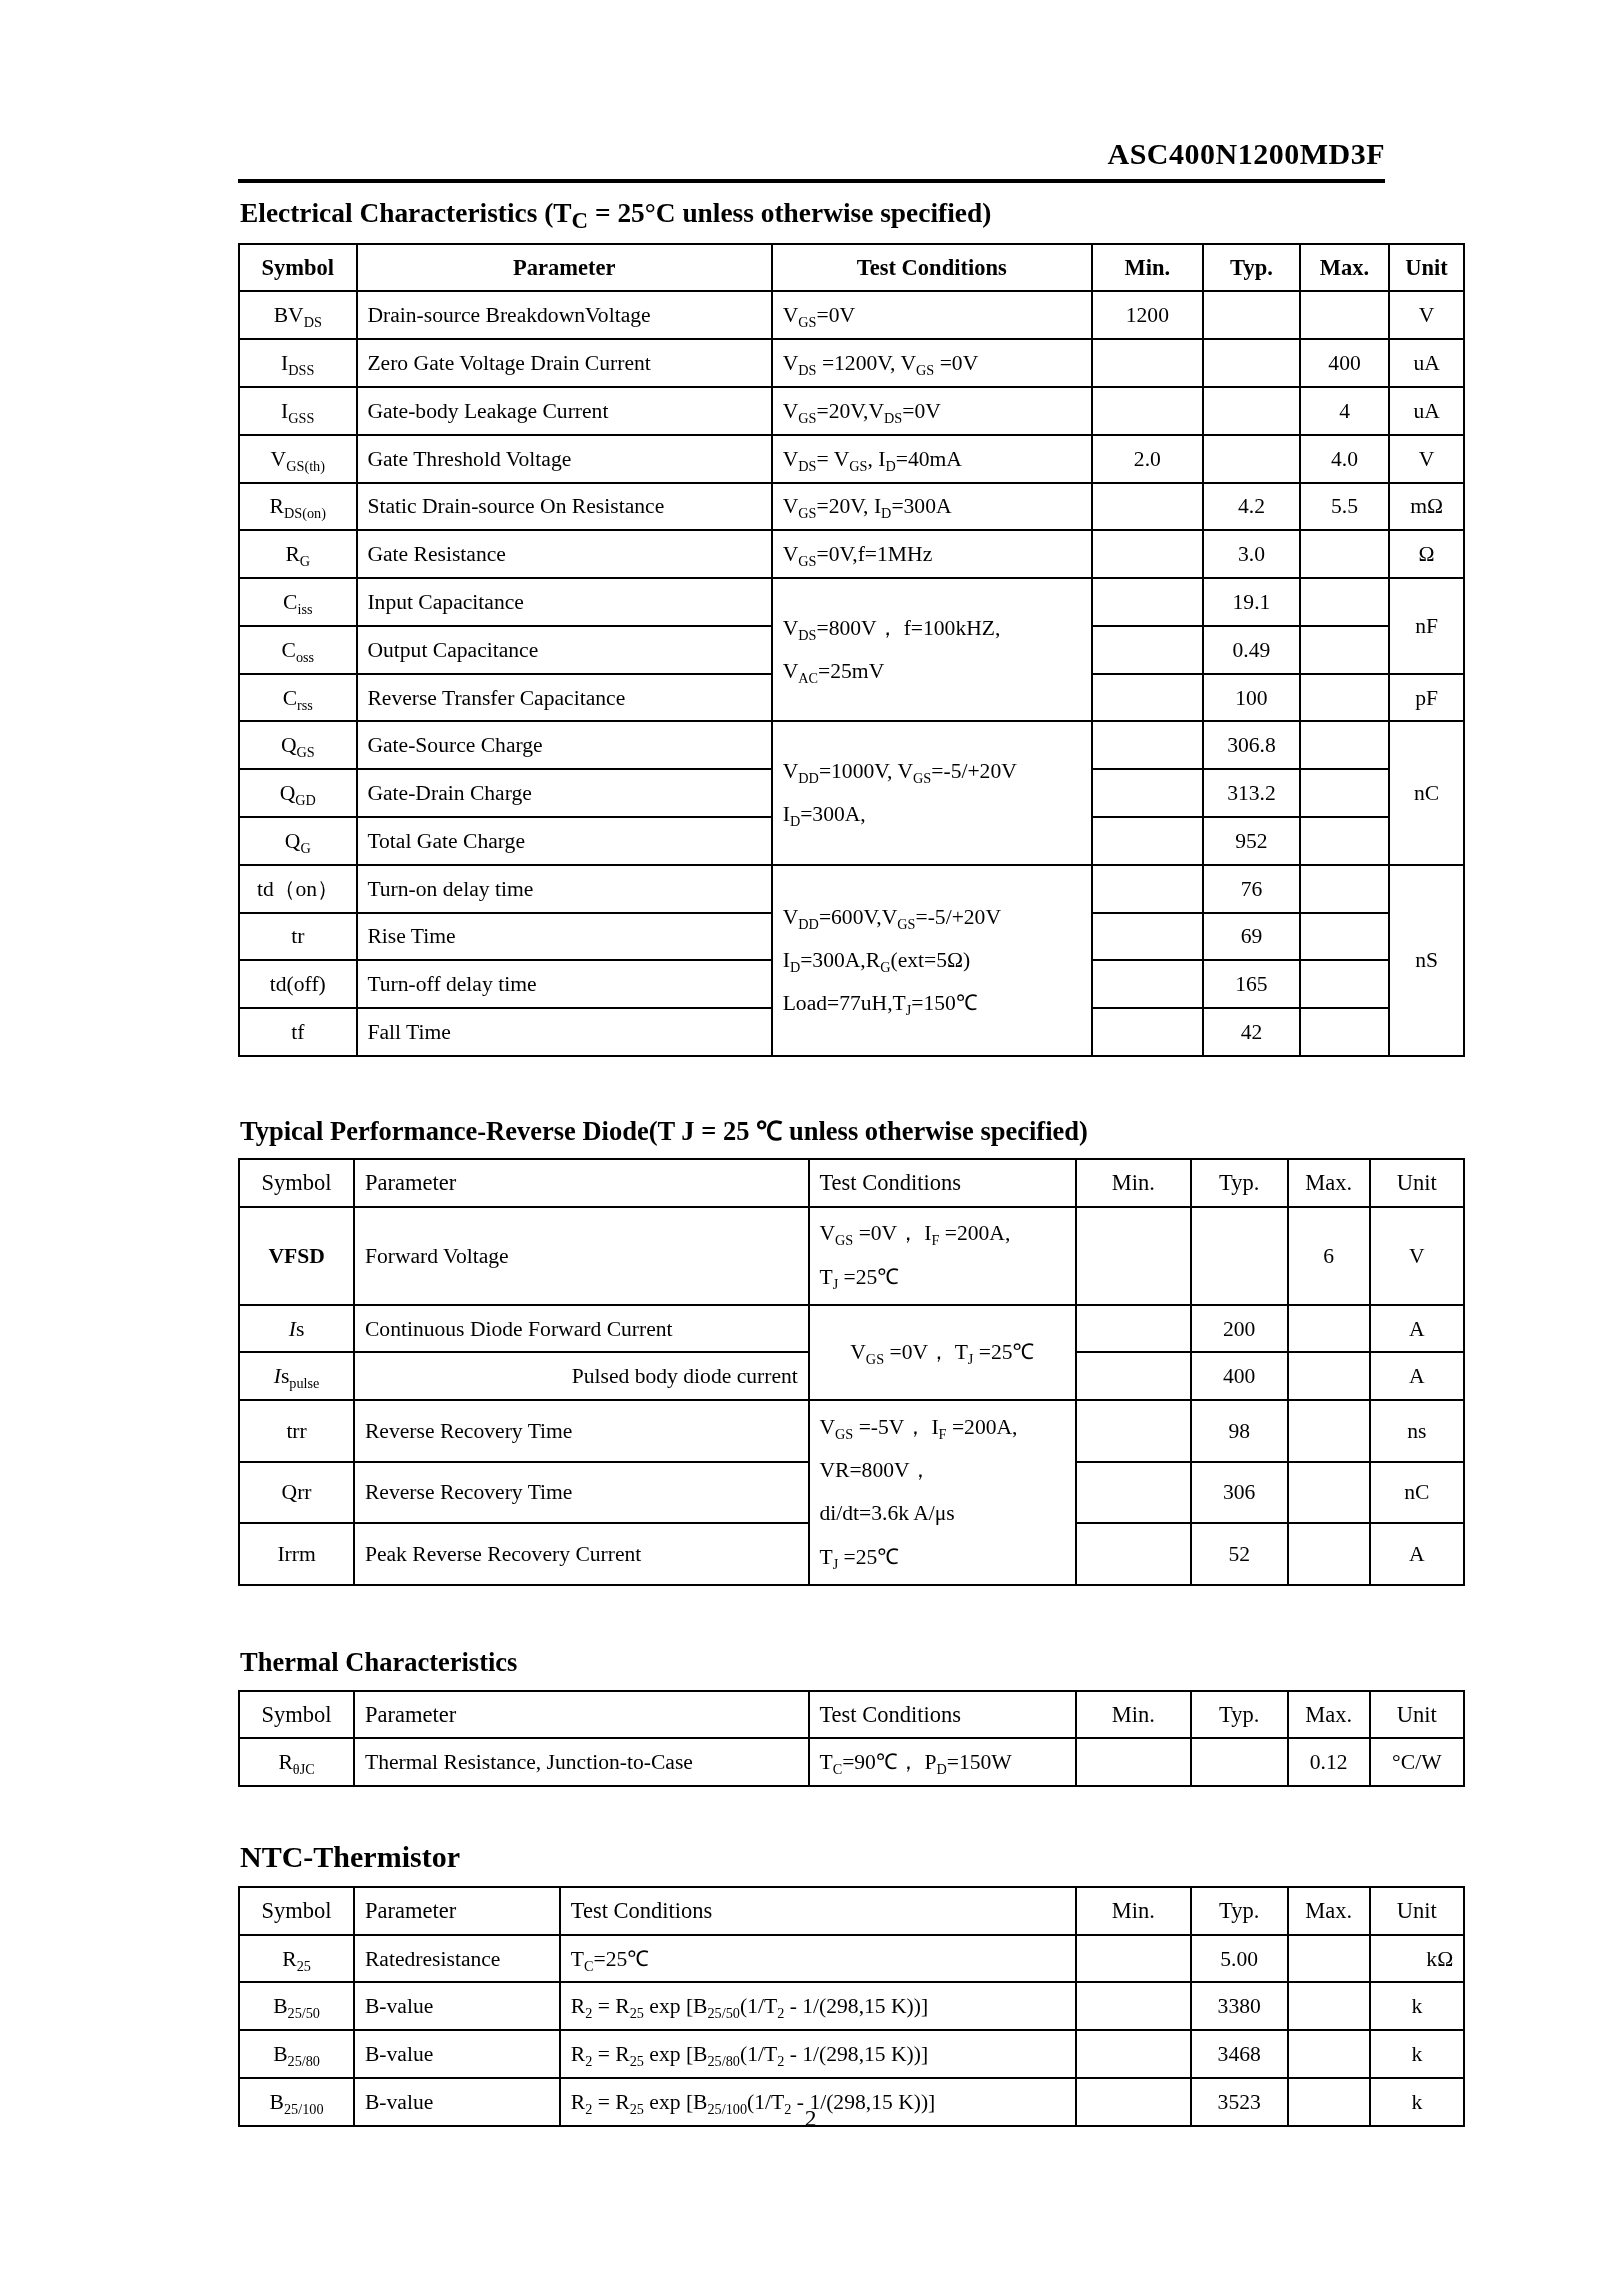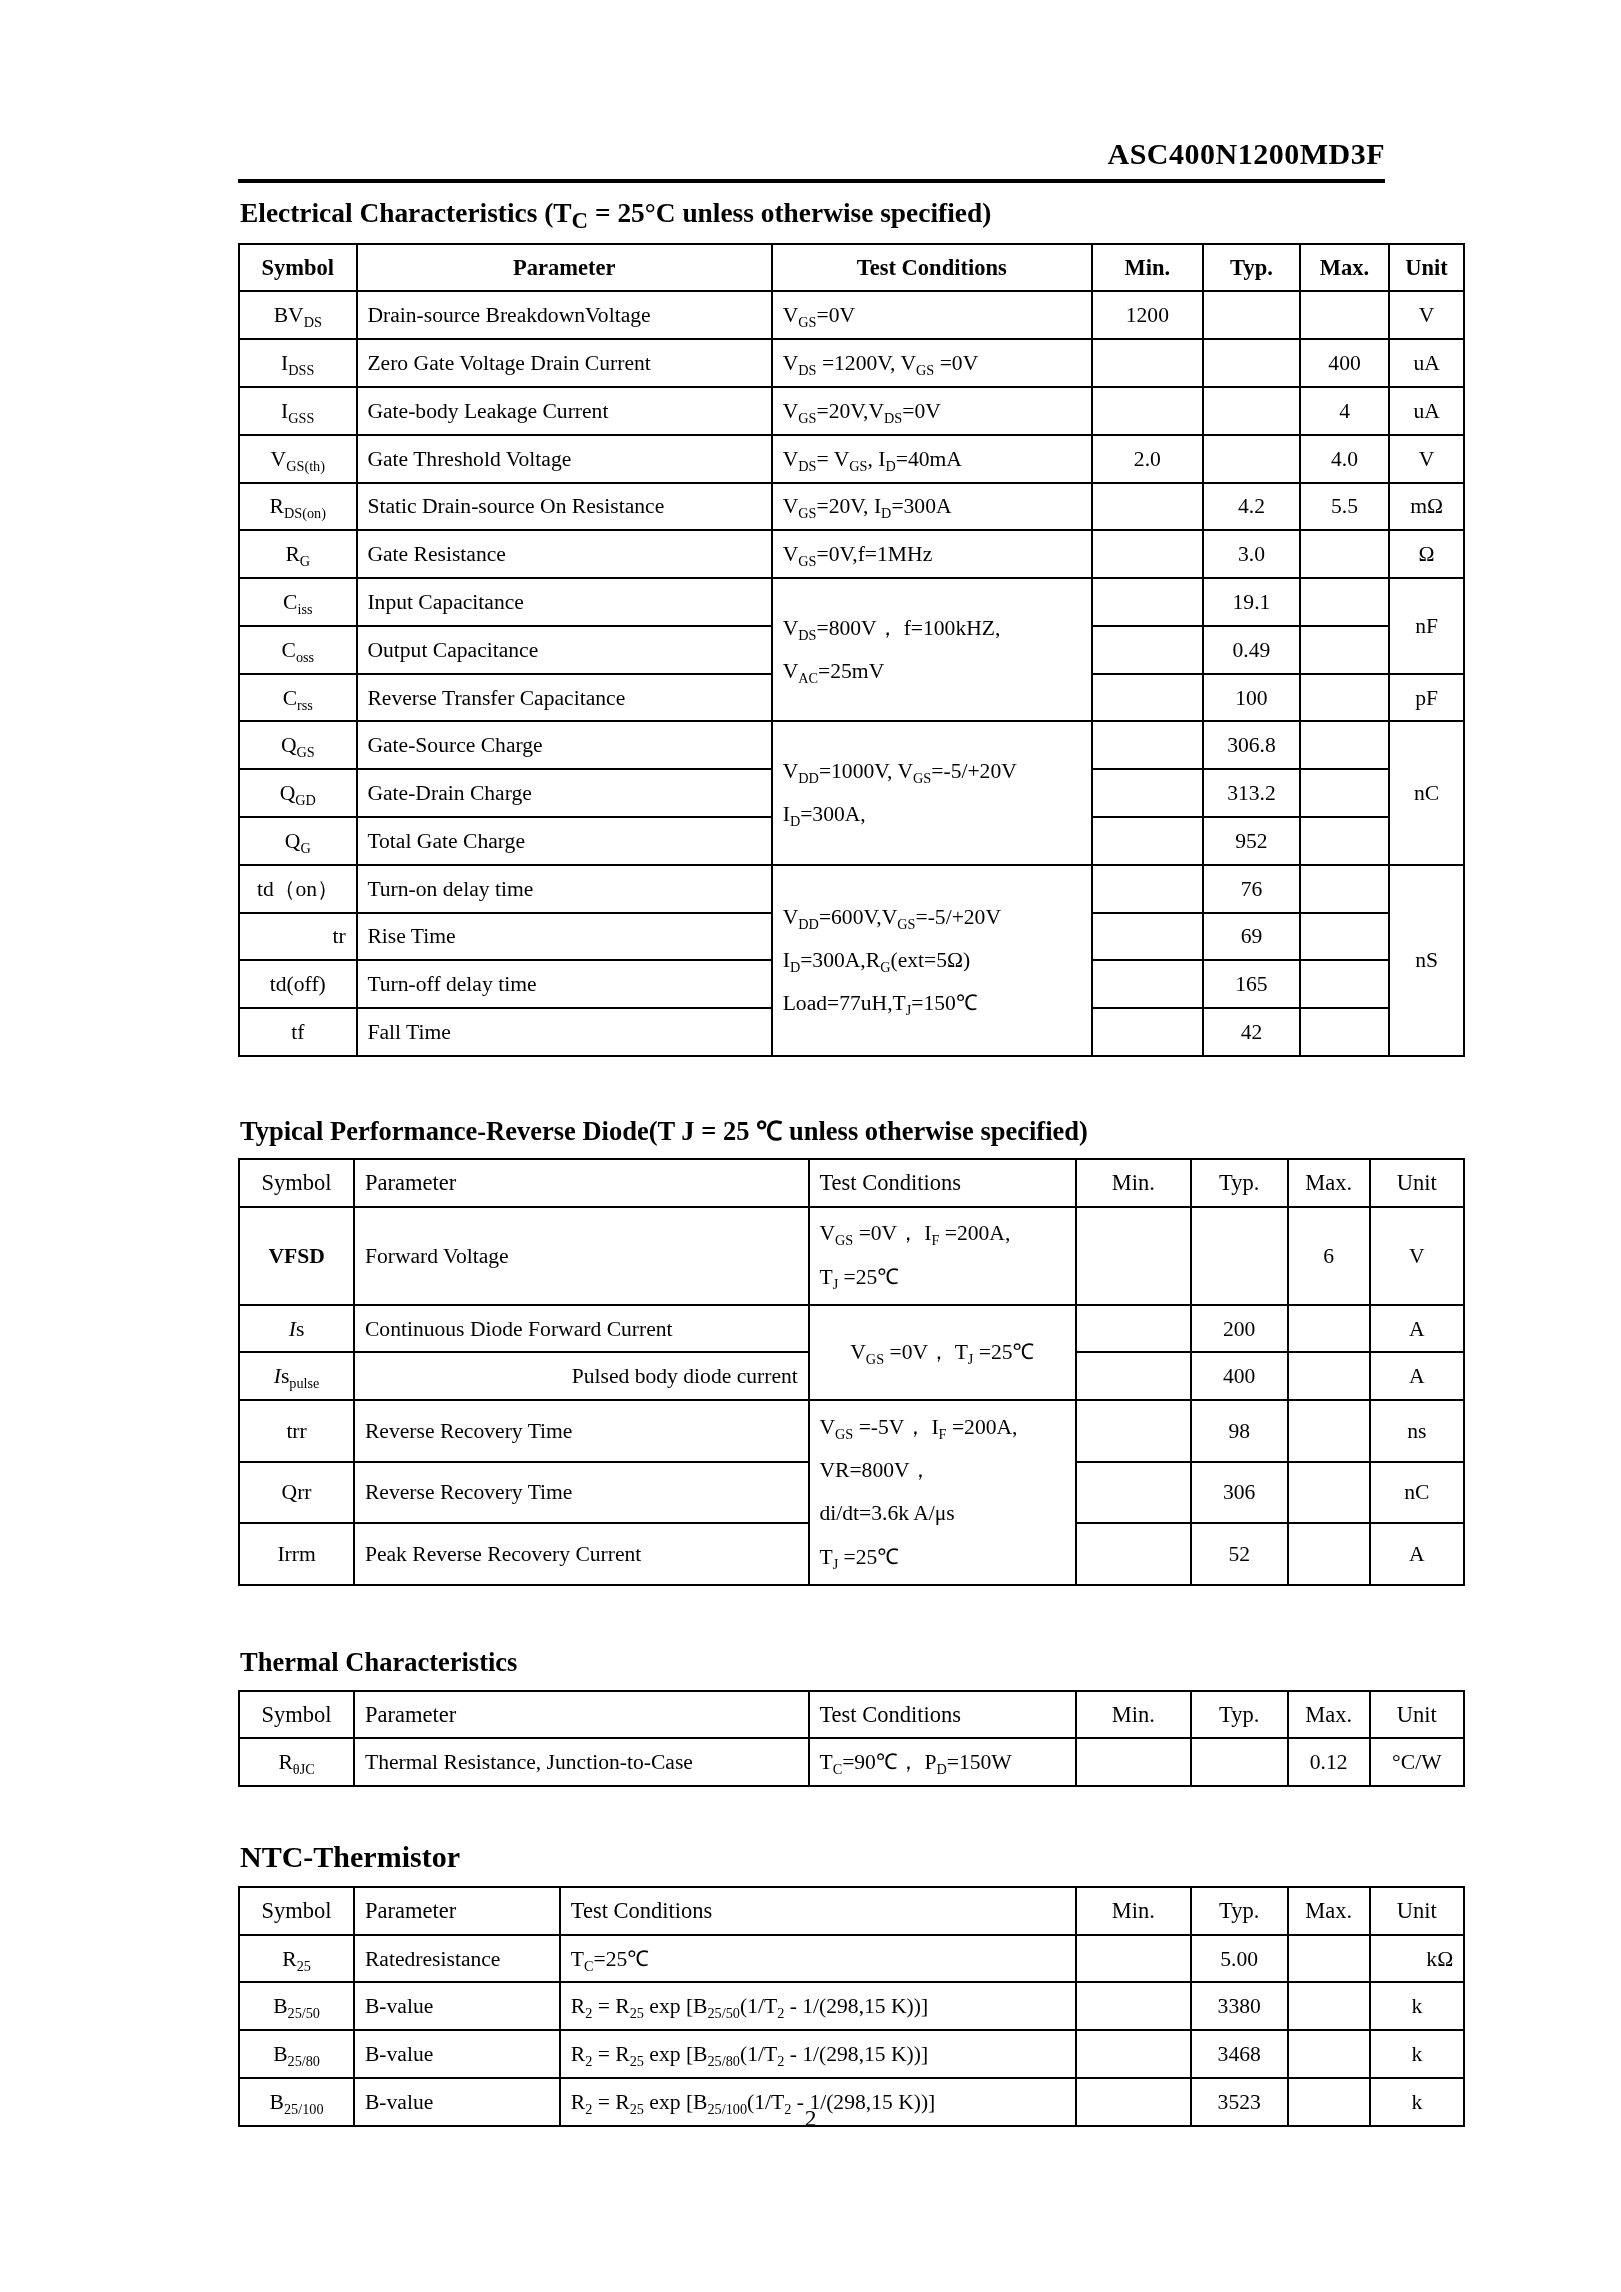--- a/index.html
+++ b/index.html
@@ -188,21 +188,21 @@
             <tr class="group">
               <td style="text-align: center;">td（on）</td>
               <td style="text-align: left;">Turn-on delay time</td>
               <td rowspan="4" class="ml" style="text-align: left;">V<sub>DD</sub>=600V,V<sub>GS</sub>=-5/+20V<br>I<sub>D</sub>=300A,R<sub>G</sub>(ext=5Ω)<br>Load=77uH,T<sub>J</sub>=150℃</td>
               <td style="text-align: center;"></td>
               <td style="text-align: center;">76</td>
               <td style="text-align: center;"></td>
               <td rowspan="4" style="text-align: center;">nS</td>
             </tr>
             <tr>
-              <td style="text-align: right;">tr</td>
+              <td style="text-align: center;">tr</td>
               <td style="text-align: left;">Rise Time</td>
               <td style="text-align: center;"></td>
               <td style="text-align: center;">69</td>
               <td style="text-align: center;"></td>
             </tr>
             <tr>
               <td style="text-align: center;">td(off)</td>
               <td style="text-align: left;">Turn-off delay time</td>
               <td style="text-align: center;"></td>
               <td style="text-align: center;">165</td>

